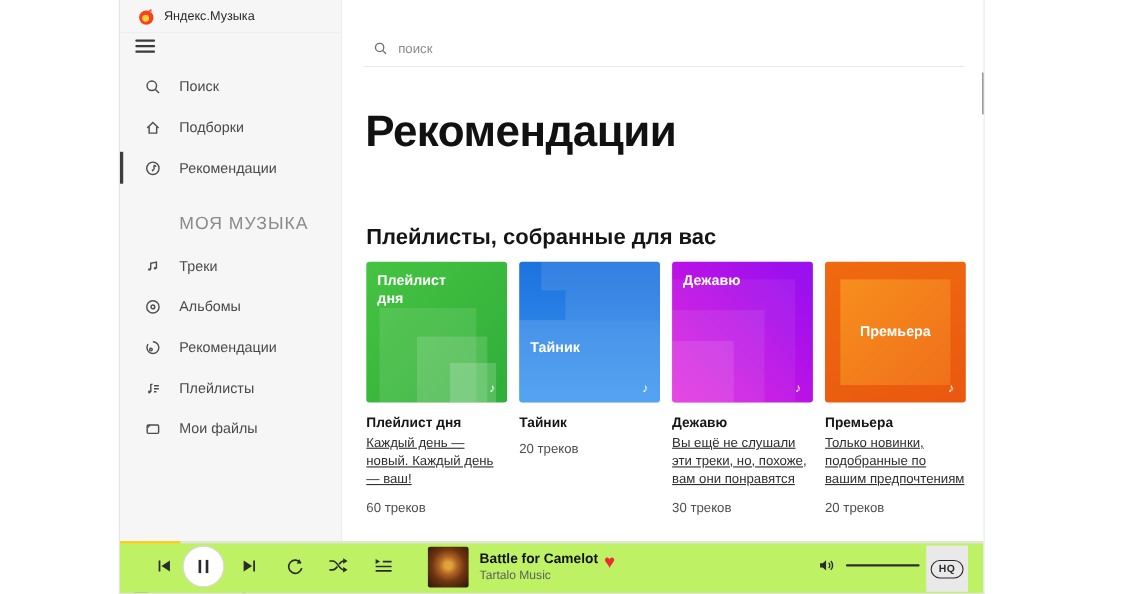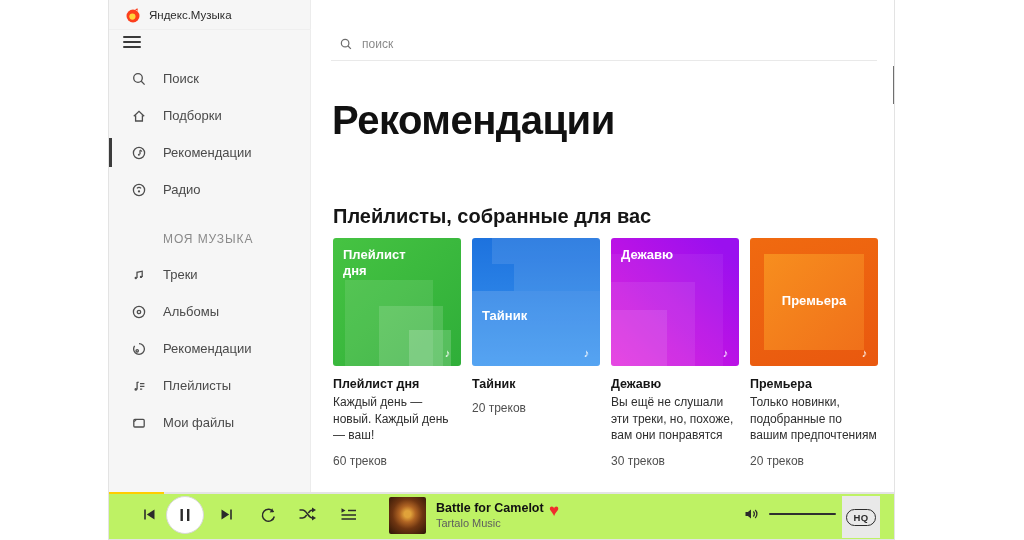--- a/index.html
+++ b/index.html
@@ -13,21 +13,21 @@
   .logo { position:absolute; left:16px; top:7px; width:17px; height:17px; }
   .app-title { position:absolute; left:40px; top:9px; font-size:11.5px; color:#2b2b2b; }
   .hamburger { position:absolute; left:14px; top:36px; width:18px; height:13px; cursor:pointer; }
   .hamburger i { display:block; height:2px; background:#3a3a3a; margin-bottom:3px; border-radius:1px; }
 
   .nav { position:absolute; left:0; top:60px; width:202px; }
   .nav-item { position:relative; height:37px; display:flex; align-items:center; padding-left:22px; cursor:pointer; }
   .nav-item svg { width:16px; height:16px; stroke:#4e4e4e; fill:none; stroke-width:1.3; }
   .nav-item .lbl { margin-left:16px; font-size:13px; color:#4a4a4a; }
   .nav-item.selected::before { content:""; position:absolute; left:0; top:4px; width:3px; height:29px; background:#3c3c3c; }
-  .section-label { margin:24px 0 10px 54px; font-size:12px; color:#8a8a8a; letter-spacing:0.9px; }
+  .section-label { margin:24px 0 10px 54px; font-size:16px; color:#8a8a8a; letter-spacing:0.9px; }
 
   .user-row { position:absolute; left:0; top:474px; width:202px; height:26px; display:flex; align-items:center;margin-top:46px; }
   .avatar { position:absolute; left:9px; top:0; width:21px; height:21px; border-radius:50%;
             background:radial-gradient(circle at 50% 45%, #6b5527 0 18%, #1f1d1a 45%, #2e2b27 100%); }
   .user-name { position:absolute; left:50px; top:5px; font-size:12.5px; color:#3f3f3f; }
   .user-gear { position:absolute; left:170px; top:3px; width:16px; height:16px; cursor:pointer; }
 
   
   .win-controls { position:absolute; right:8px; top:0; height:26px; display:flex; align-items:center; gap:24px; }
   .wc { width:13px; height:13px; display:flex; align-items:center; justify-content:center; font-size:12px; color:#555; cursor:pointer; }
@@ -67,21 +67,21 @@
   .cover-purple .s1 { left:0; bottom:0; width:112px; height:112px; background:rgba(255,255,255,.06); }
   .cover-purple .s2 { left:0; bottom:0; width:84px; height:84px; background:rgba(255,255,255,.08); }
   .cover-purple .s3 { left:0; bottom:0; width:56px; height:56px; background:rgba(255,255,255,.10); }
   .cover-purple .cover-title { left:10px; top:9px; }
 
   .cover-orange { background:linear-gradient(160deg,#f06a10 0%,#e9580f 100%); }
   .cover-orange .inner { position:absolute; left:14px; top:16px; width:100px; height:96px; background:linear-gradient(135deg,#f78e1e 0%,#f0701a 100%); }
   .cover-orange .cover-title { left:0; top:55px; width:128px; text-align:center; }
 
   .card-title { margin-top:11px; font-size:12.5px; font-weight:700; color:#151515; }
-  .card-desc { margin-top:3px; font-size:12px; color:#2e2e2e; line-height:1.38; }
+  .card-desc { margin-top:3px; font-size:12px; color:#2e2e2e; line-height:1.38;text-decoration:underline; }
   .card-count { margin-top:10px; font-size:12px; color:#4f4f4f; }
 
   .scroll-thumb { position:absolute; right:0; top:66px; width:3px; height:38px; background:#6f6f6f; }
 
   
   .player { position:absolute; left:0; bottom:0; width:785px; height:47px; background:#bef264; }
   .progress { position:absolute; left:0; top:0; width:100%; height:2px; background:#e4e4e4; cursor:pointer; }
   .progress .fill { height:2px; width:7%; background:#ffcc00; }
 
   .pbtn { position:absolute; cursor:pointer; }
@@ -143,28 +143,20 @@
         <span class="lbl">Подборки</span>
       </div>
       <div class="nav-item selected">
         <svg viewBox="0 0 16 16">
             <circle cx="8" cy="8" r="5.6"></circle>
             <path d="M9 5.2 v4.1"></path>
             <circle cx="7.9" cy="9.8" r="1" fill="#4e4e4e" stroke="none"></circle>
             <path d="M9 5.2 c.9.2 1.5.7 1.7 1.5"></path>
           </svg>
         <span class="lbl">Рекомендации</span>
-      </div>
-      <div class="nav-item">
-        <svg viewBox="0 0 16 16">
-            <circle cx="8" cy="8" r="5.6"></circle>
-            <circle cx="8" cy="9.4" r="1.1" fill="#4e4e4e" stroke="none"></circle>
-            <path d="M5.9 6.4 a3 3 0 0 1 4.2 0"></path>
-          </svg>
-        <span class="lbl">Радио</span>
       </div>
 
       <div class="section-label">МОЯ МУЗЫКА</div>
 
       <div class="nav-item">
         <svg viewBox="0 0 16 16">
             <path d="M6 11 V5.3 l5.2-1.1 V9.9"></path>
             <circle cx="4.8" cy="11" r="1.2" fill="#4e4e4e" stroke="none"></circle>
             <circle cx="10" cy="9.9" r="1.2" fill="#4e4e4e" stroke="none"></circle>
           </svg>

